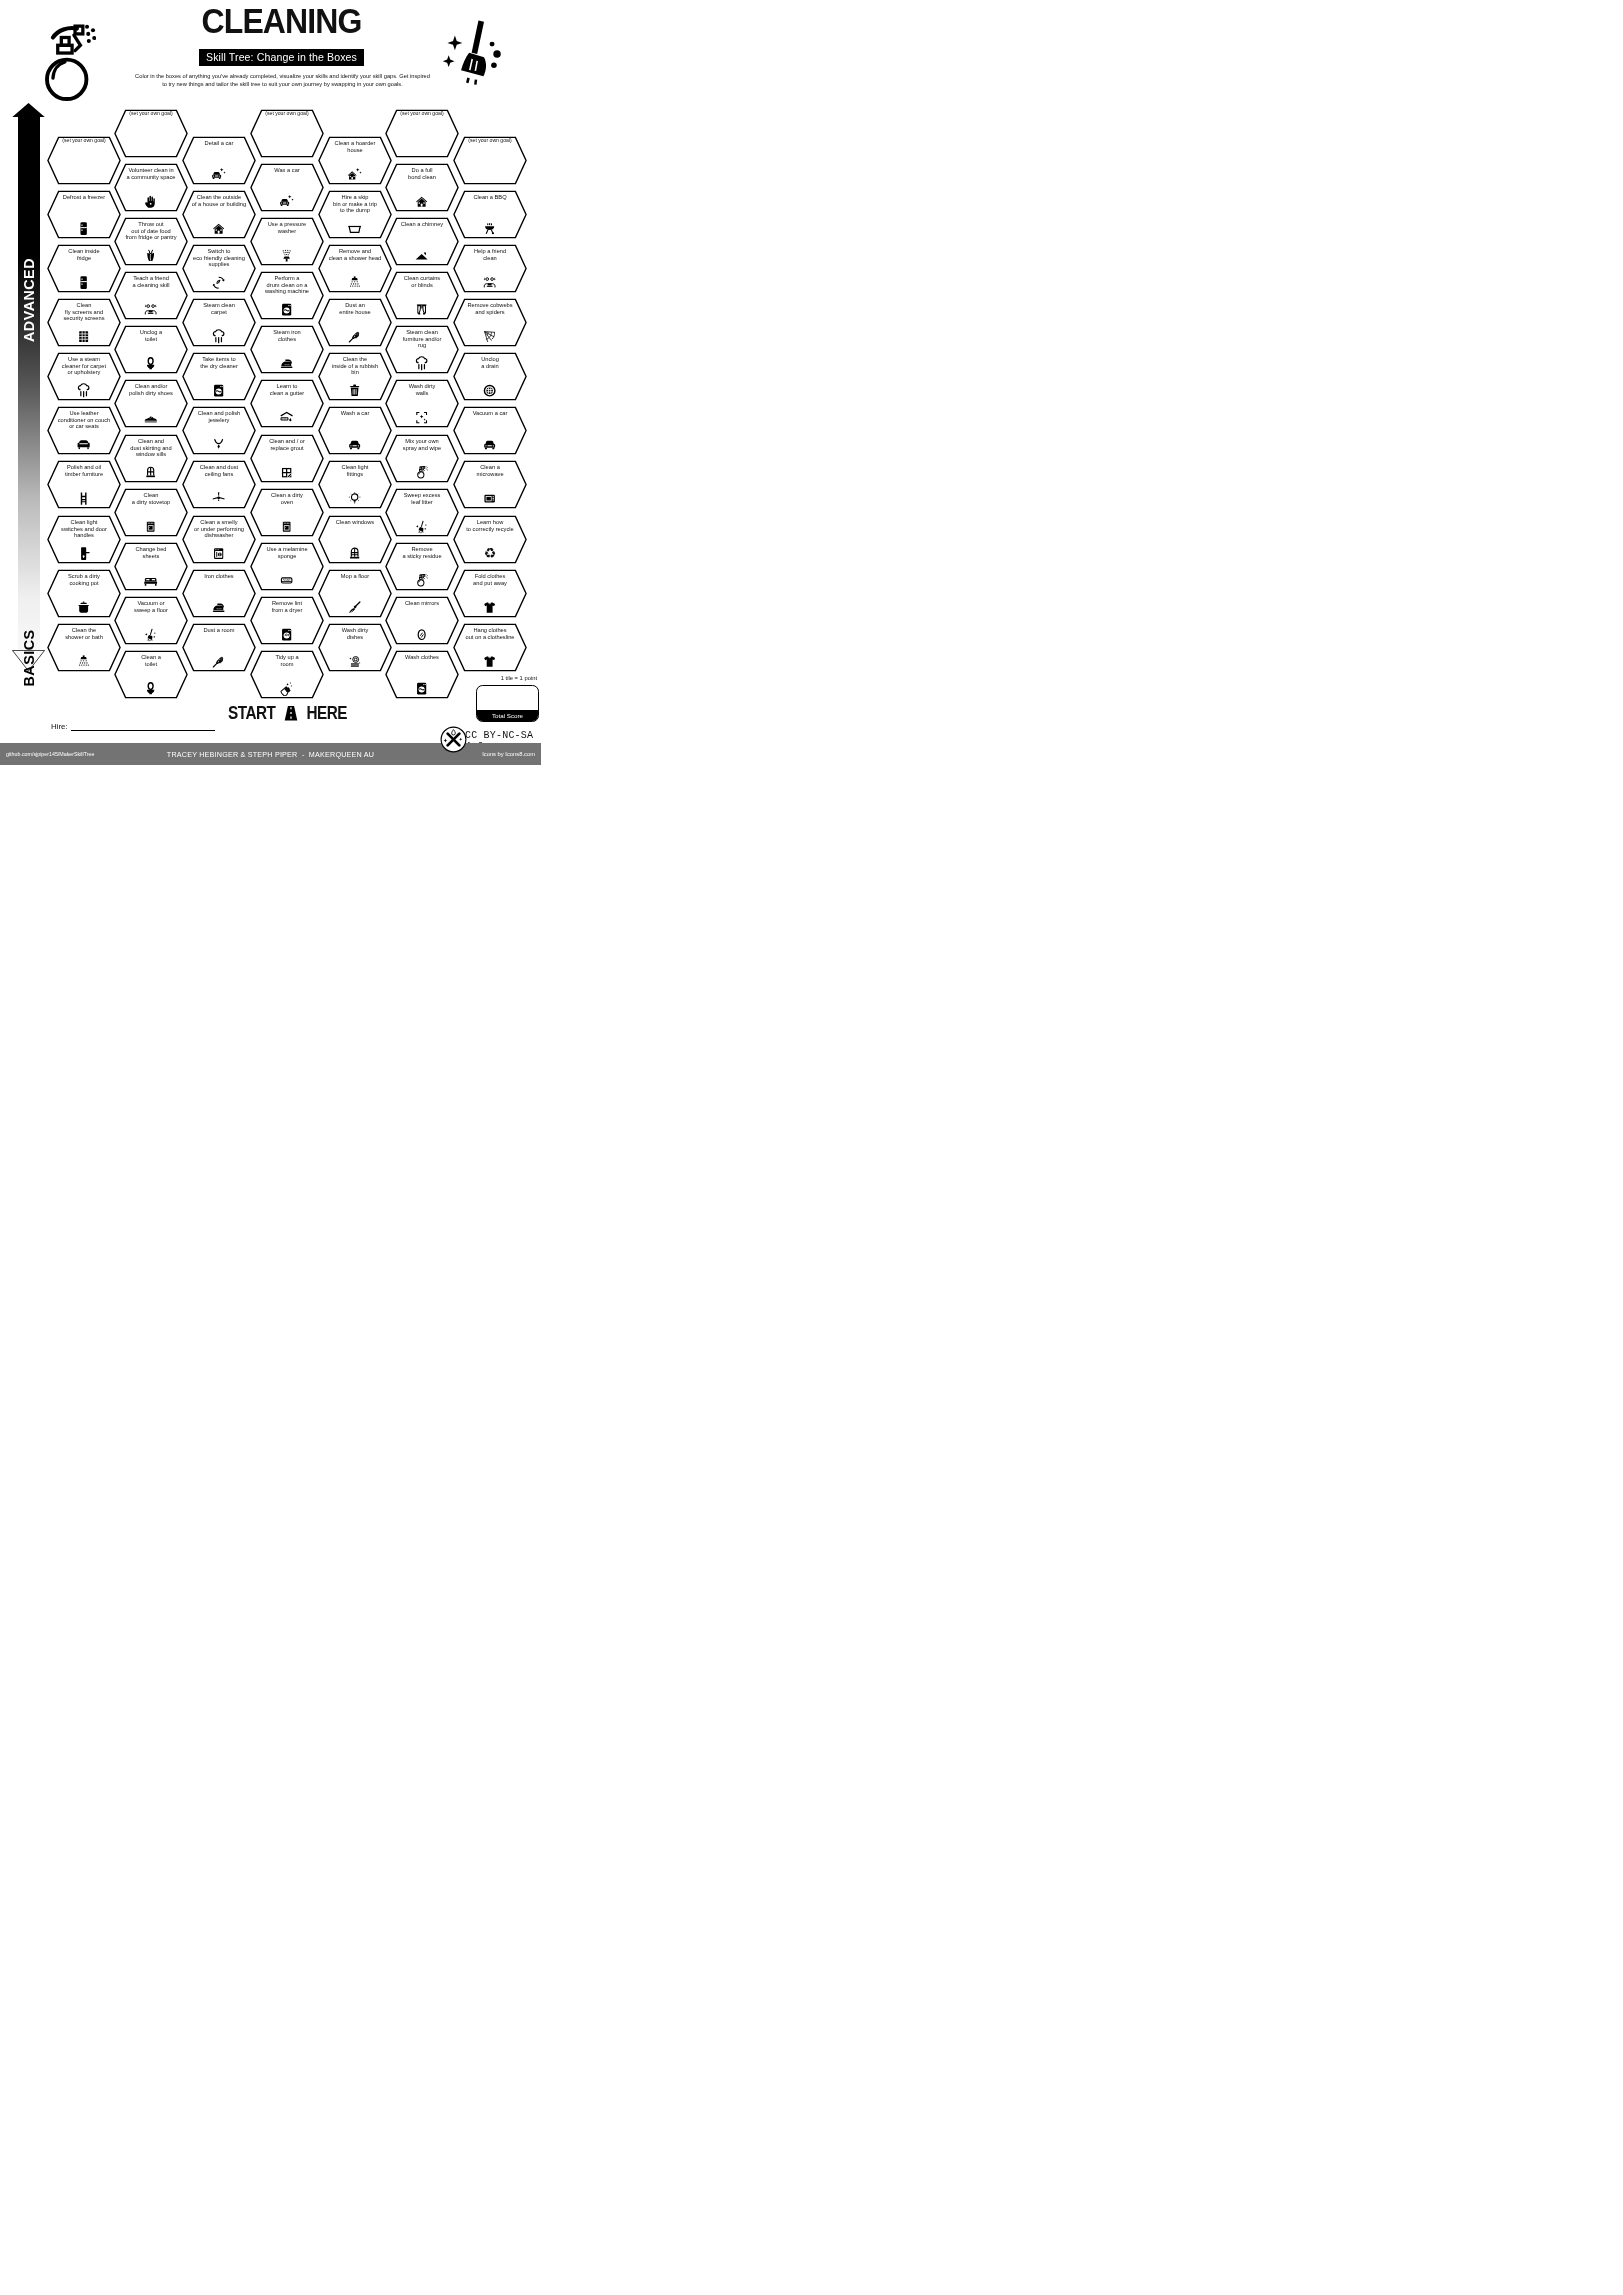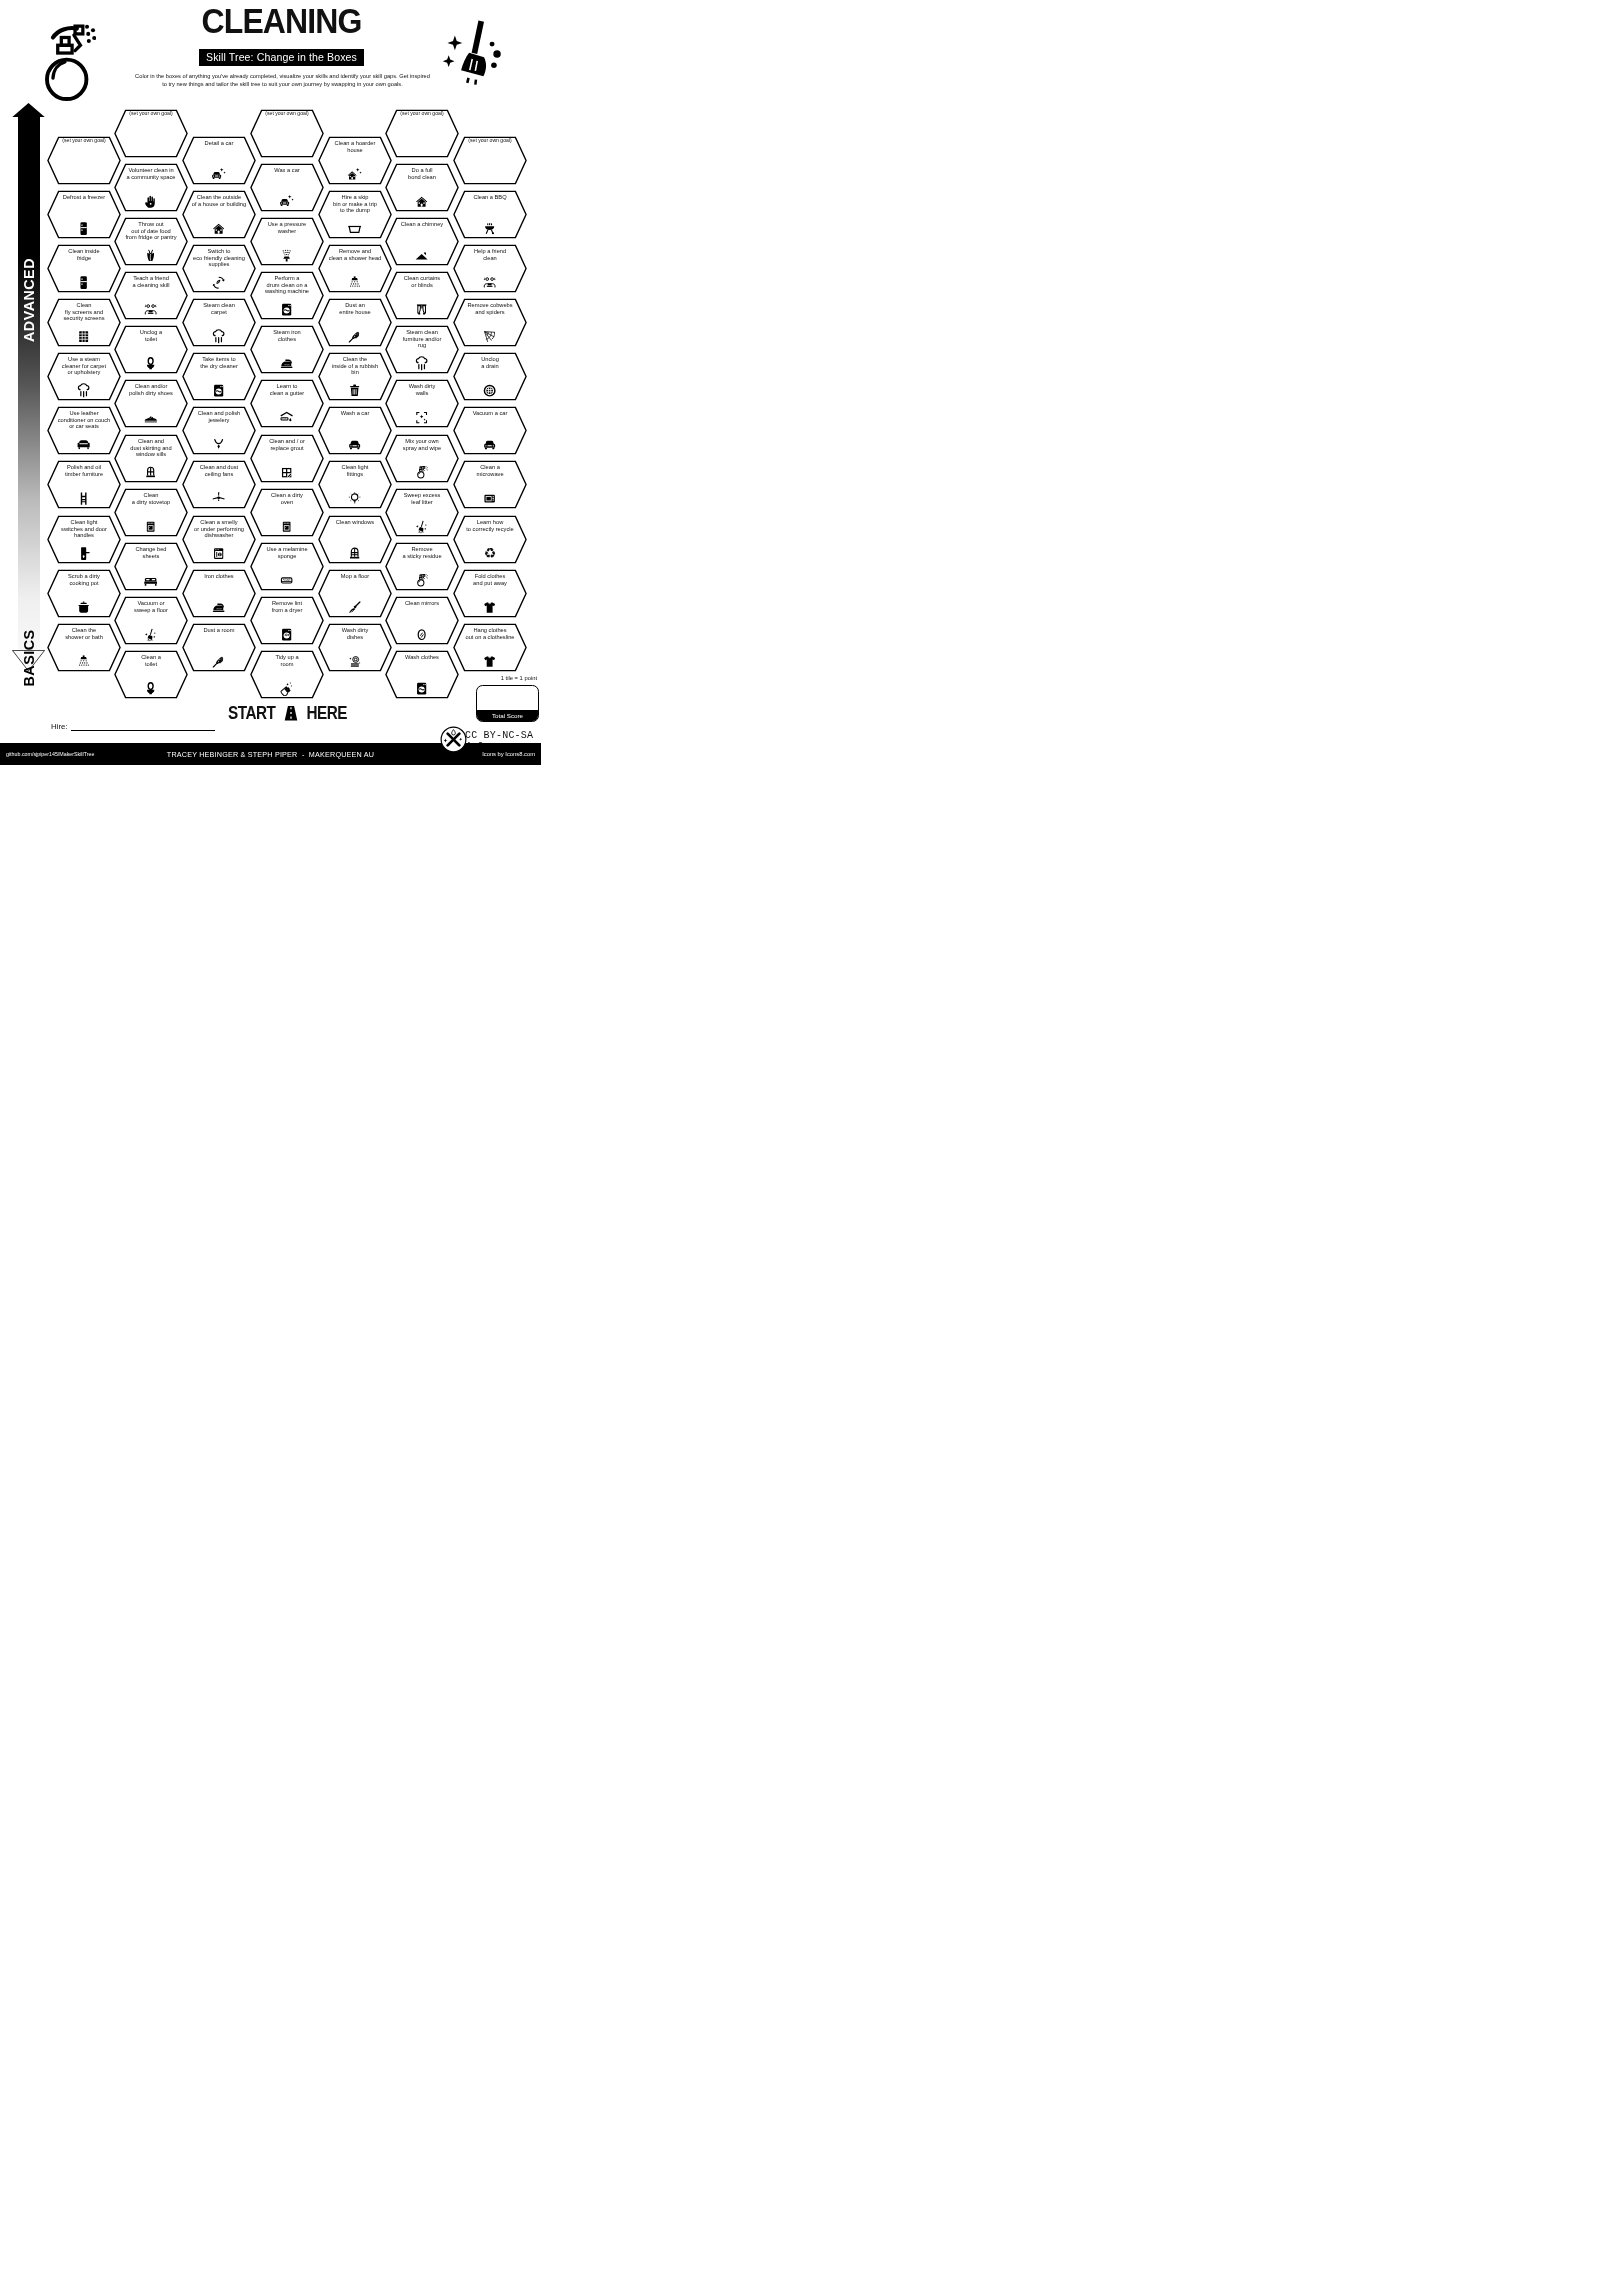--- a/index.html
+++ b/index.html
@@ -39,21 +39,21 @@
   #name-line{display:inline-block;width:144px;border-bottom:1.4px solid #000;margin-left:3.7px;height:8.3px;}
   #start-here{left:228px;top:703px;display:flex;align-items:center;gap:4.6px;}
   .start-word{font-size:15.3px;font-weight:900;letter-spacing:-0.5px;transform:scaleY(1.15);}
   #tile-note{left:444px;top:675px;width:93px;text-align:right;font-size:5.8px;}
   #score-box{left:476px;top:685px;width:61px;height:35px;border:1.4px solid #000;
              border-radius:6.5px;overflow:hidden;display:flex;flex-direction:column;background:#fff;}
   #score-space{flex:1;}
   #score-band{background:#000;color:#fff;text-align:center;font-size:6.2px;padding:1.9px 0 2.3px;}
   #cc-row{left:465px;top:730px;font-size:10px;letter-spacing:0.2px;font-family:Liberation Mono, monospace;}
   #maker-logo{left:440px;top:726px;z-index:3;}
-  #footer-bar{left:0;top:743px;width:541px;height:22px;background:#000000;color:#fff;
+  #footer-bar{left:0;top:743px;width:541px;height:22px;background:#737373;color:#fff;
               display:flex;align-items:center;}
   #footer-left{position:absolute;left:6px;font-size:5.3px;}
   #footer-center{position:absolute;left:50%;transform:translateX(-50%);font-size:7.2px;
                  letter-spacing:0.2px;white-space:pre;}
   #footer-right{position:absolute;right:6px;font-size:5.8px;}
 </style>
 </head>
 <body>
 
 <div class="abs" id="spray-hero">

